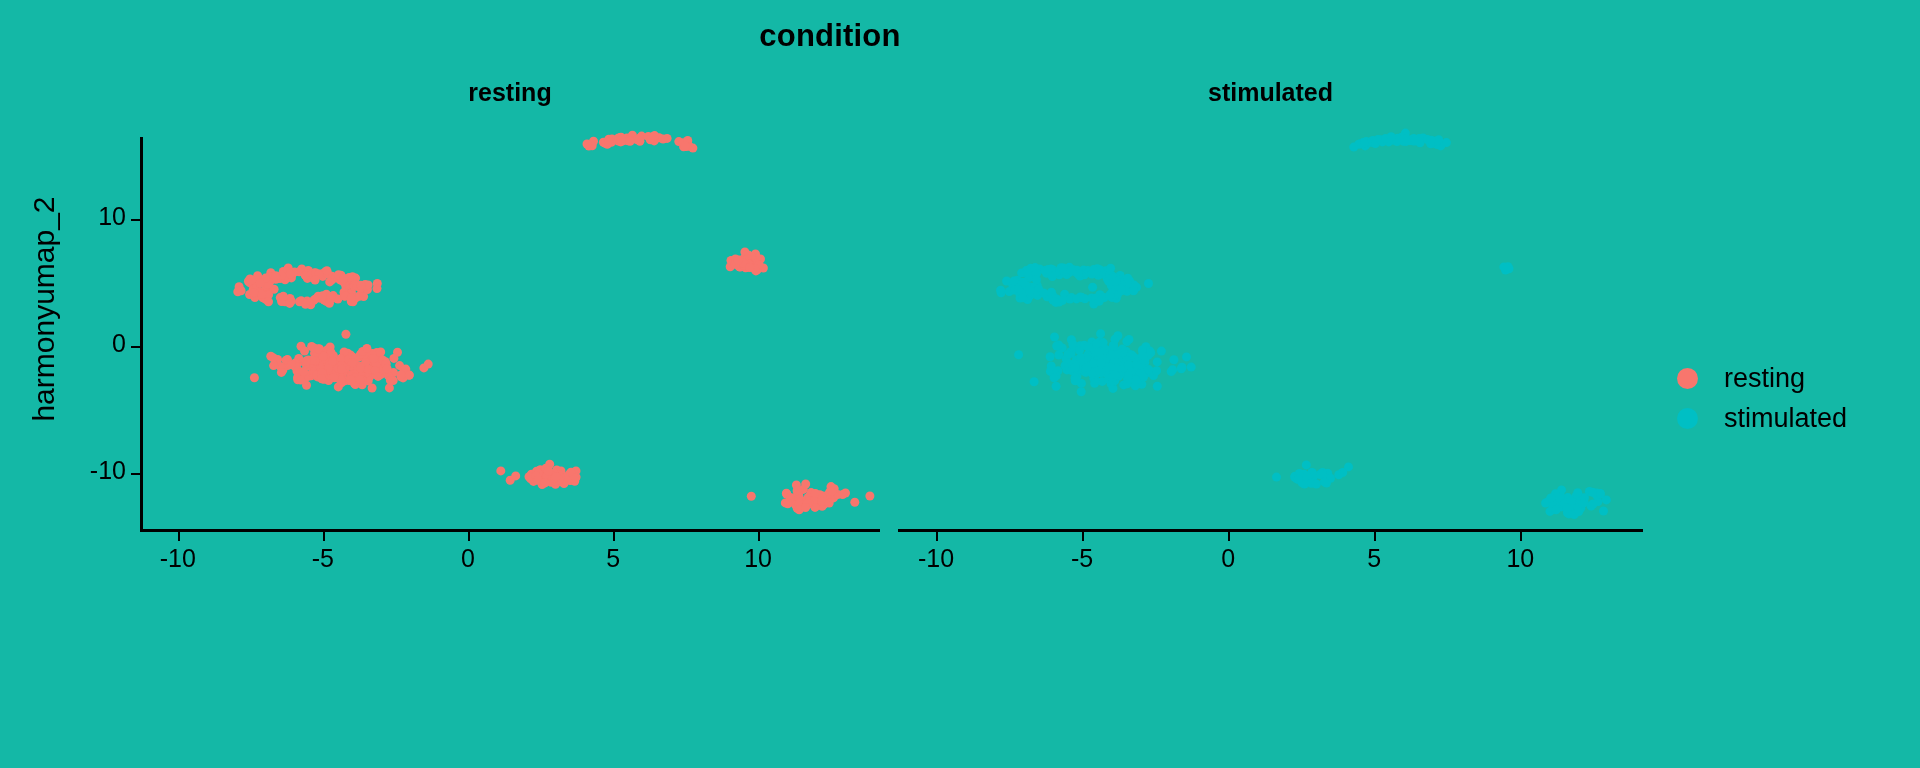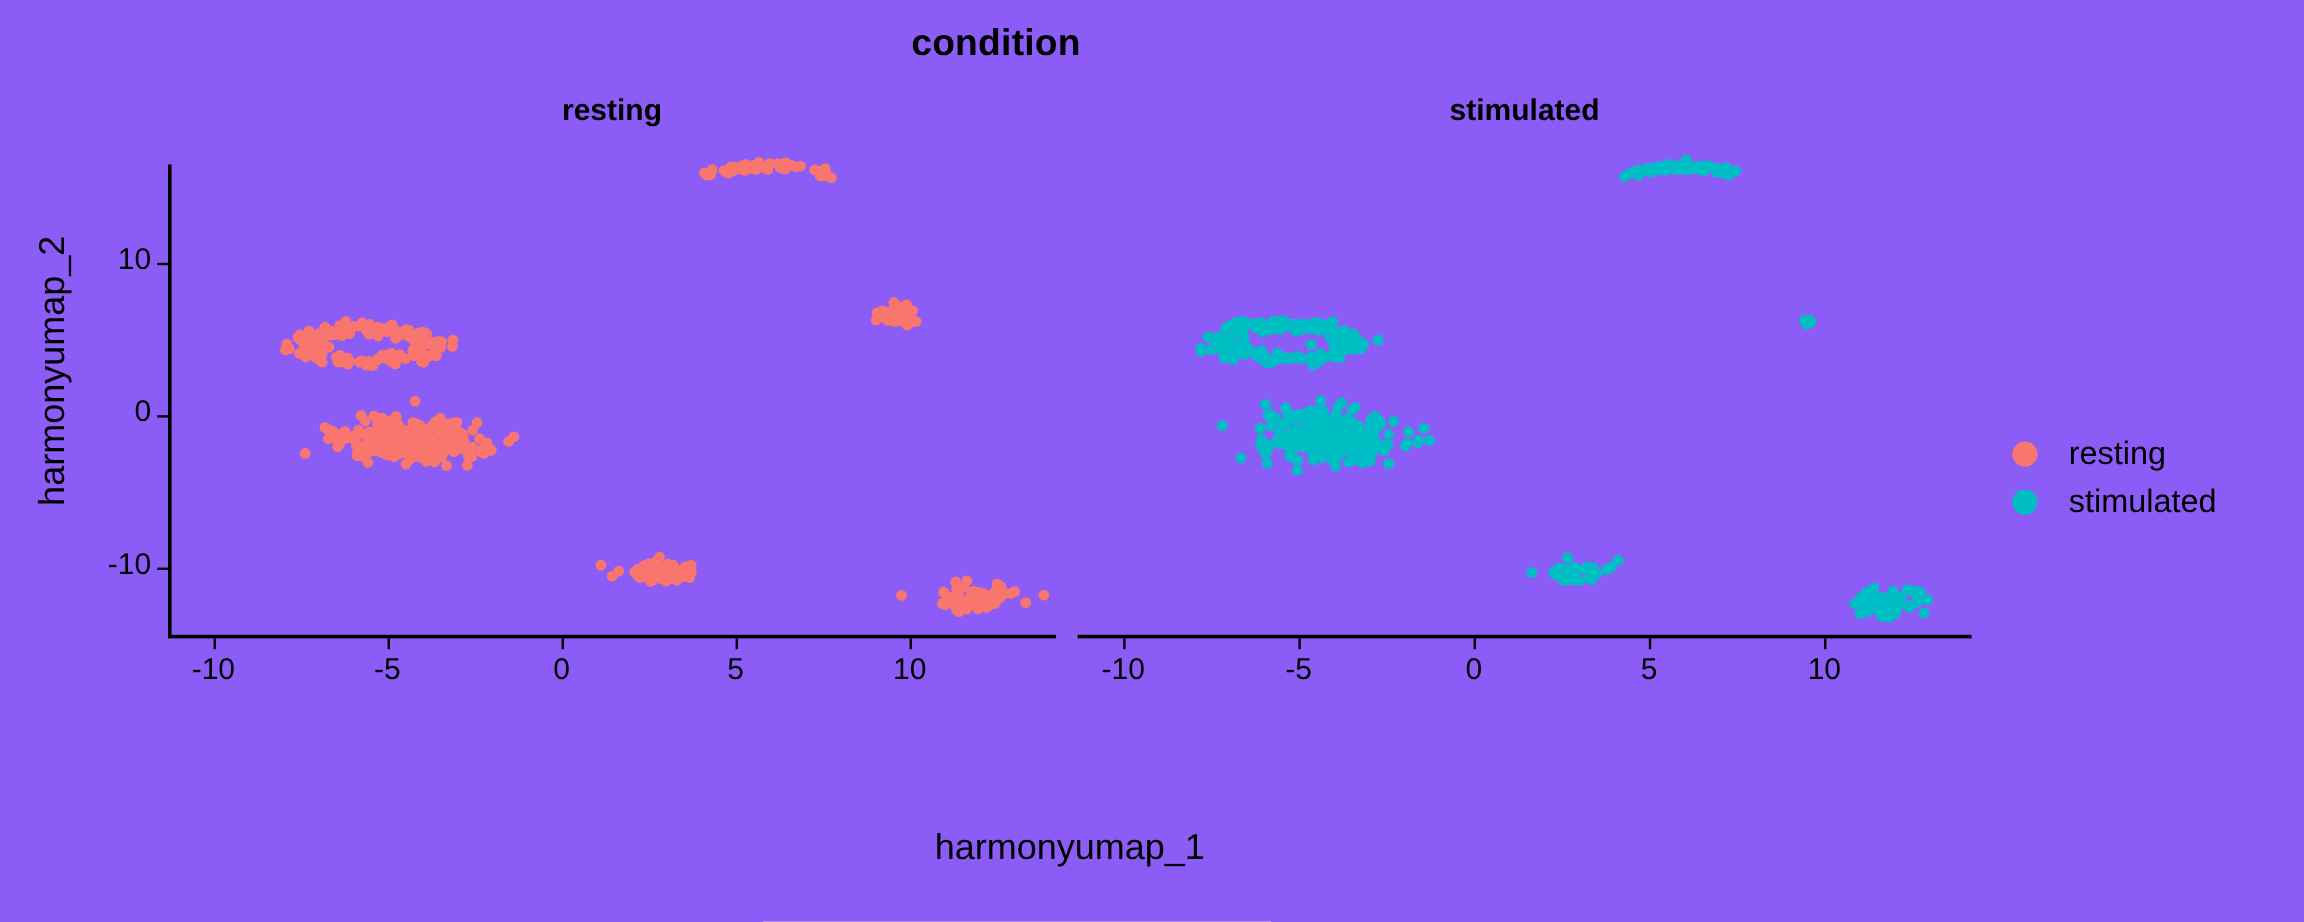--- a/index.html
+++ b/index.html
@@ -10,21 +10,21 @@
   body {
     width: 1920px;
     height: 768px;
     font-family: "Liberation Sans", sans-serif;
     overflow: hidden;
     position: relative;
   }
   #root {
     position: absolute;
     inset: 0;
-    background: #8b5cf6;
+    background: #14b8a6;
   }
   .plot-title {
     position: absolute;
     left: 0;
     top: 18px;
     width: 1660px;
     text-align: center;
     font-size: 31px;
     font-weight: bold;
     color: #000000;
@@ -1400,21 +1400,20 @@
       <div class="tick xtick" style="left:1520.3px"></div>
       <div class="xtick-label" style="left:1520.3px">10</div>
       <div class="tick ytick" style="top:219.1px"></div>
       <div class="ytick-label" style="top:219.1px">10</div>
       <div class="tick ytick" style="top:346.0px"></div>
       <div class="ytick-label" style="top:346.0px">0</div>
       <div class="tick ytick" style="top:472.9px"></div>
       <div class="ytick-label" style="top:472.9px">-10</div>
     </div>
 
-  <div id="x-axis-title">harmonyumap_1</div>
   <div id="y-axis-title">harmonyumap_2</div>
 
   <div id="legend">
     <div class="legend-row">
       <span class="legend-key">
         <span class="legend-dot" id="legend-dot-0" style="background: rgb(248, 118, 109);"></span>
       </span>
       <span class="legend-label">resting</span>
     </div>
     <div class="legend-row">

